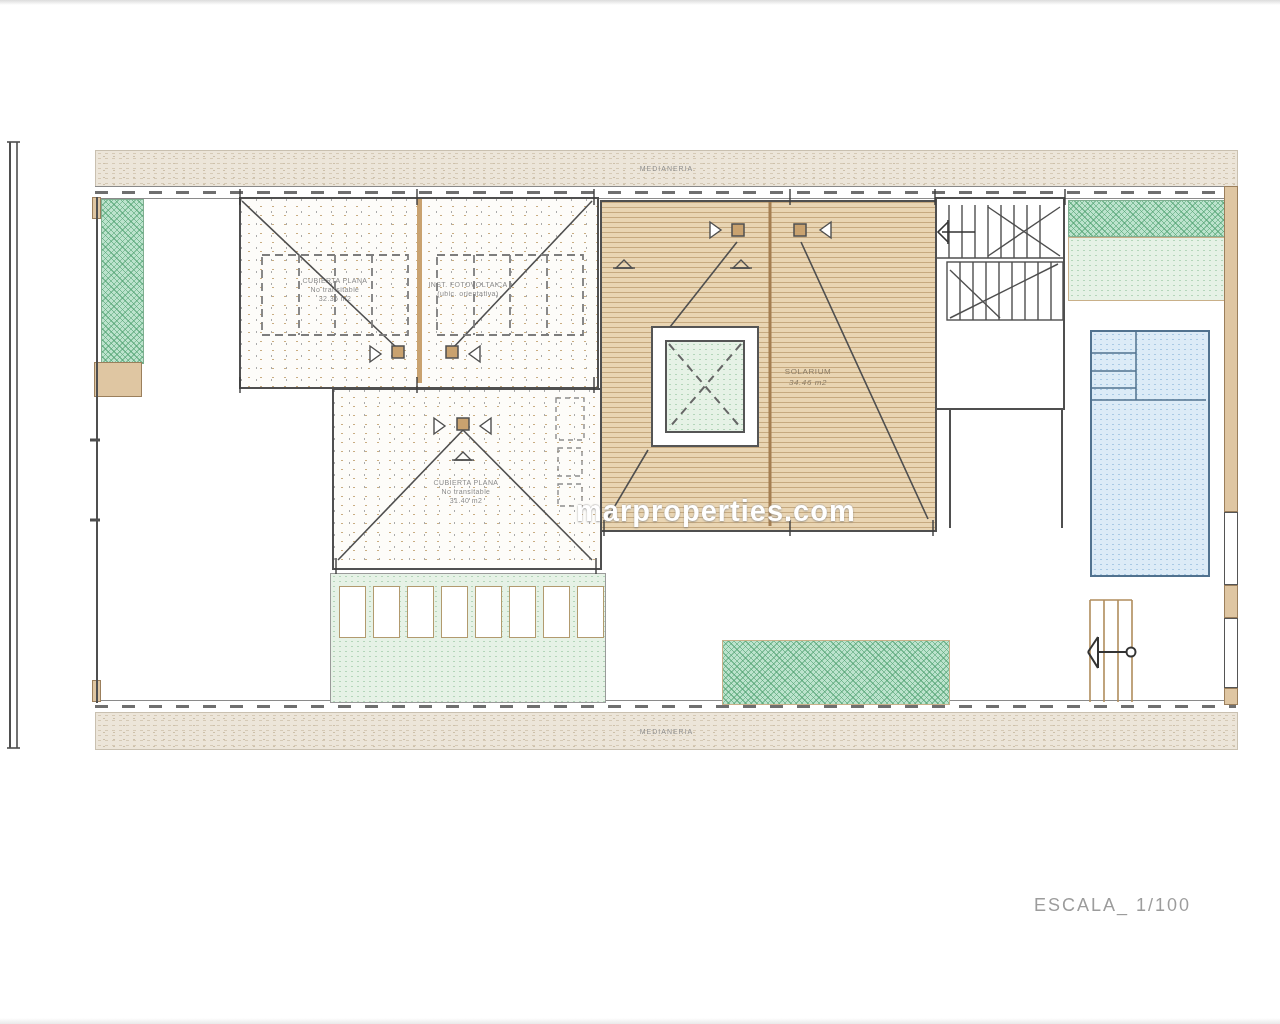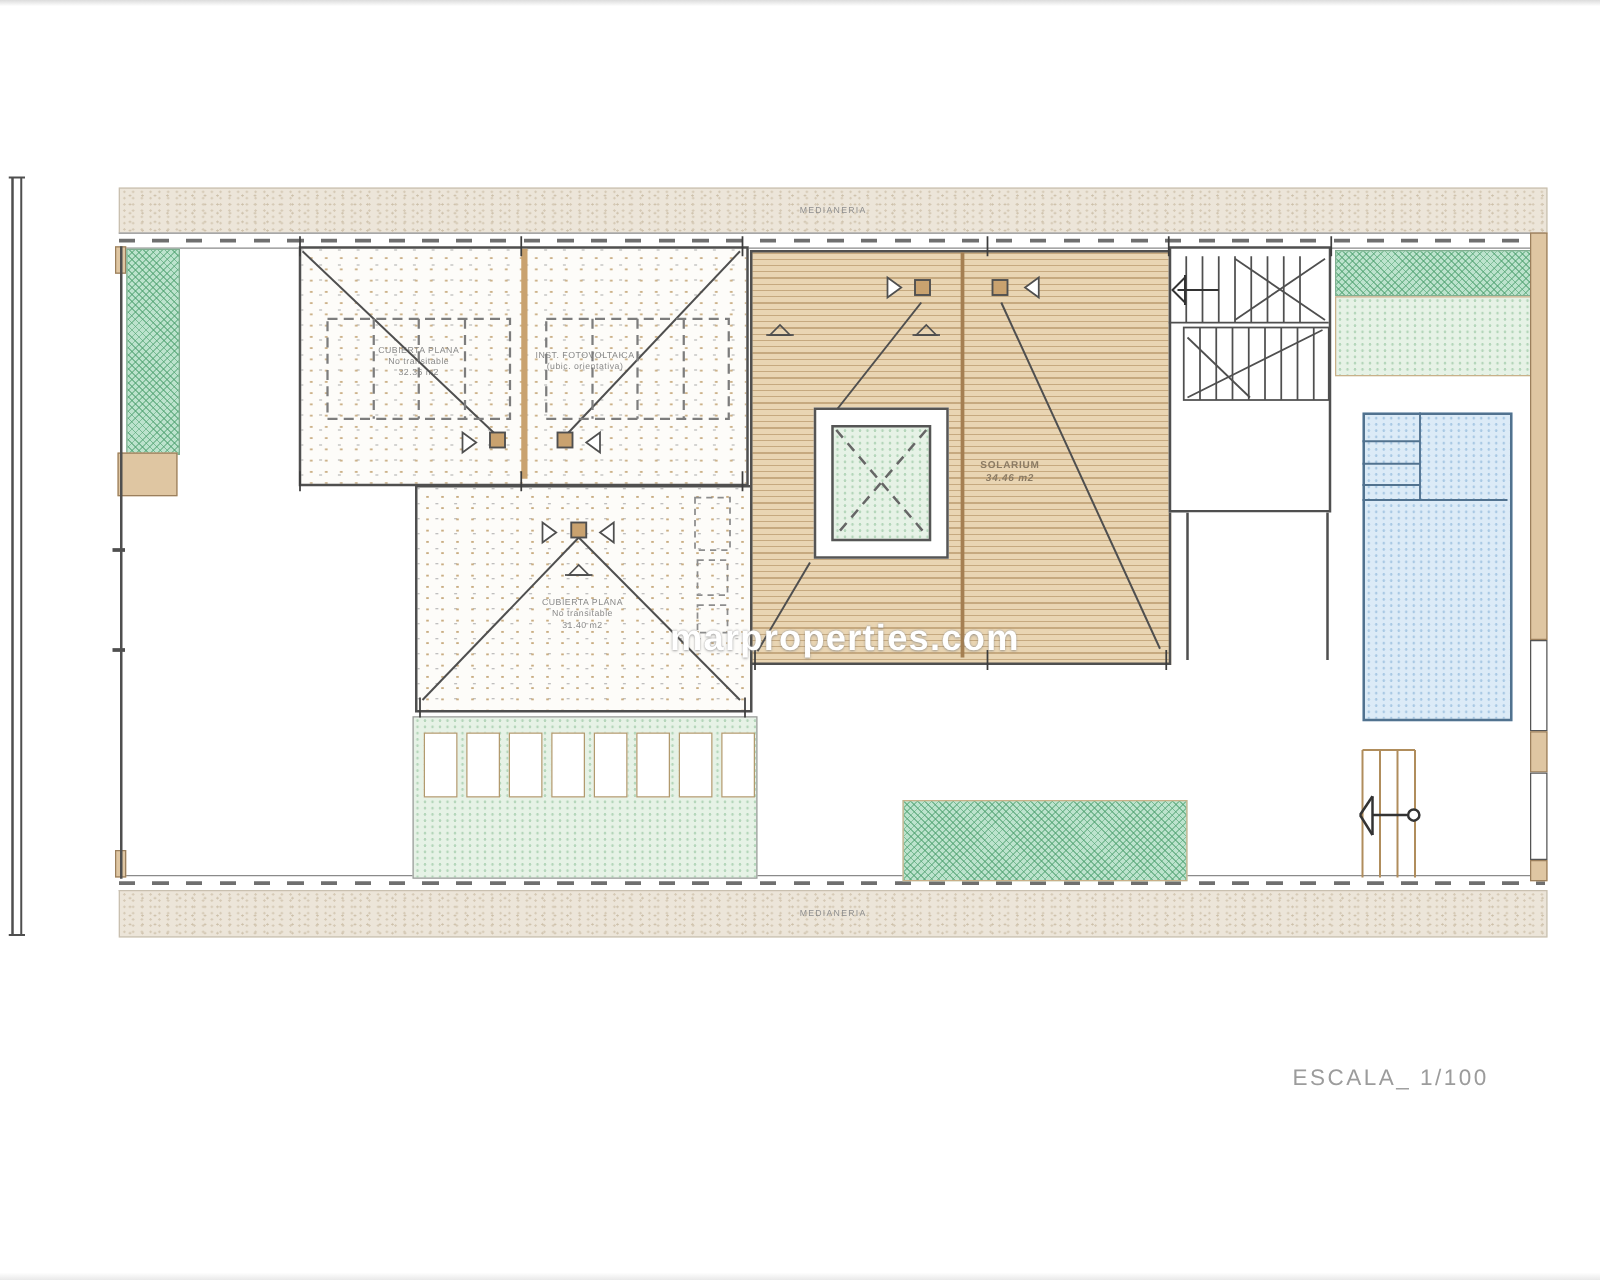--- a/index.html
+++ b/index.html
@@ -32,23 +32,23 @@
     border:1px solid #7fae90;}
   .green-stipple{background-color:#e6f2e6;
     background-image:radial-gradient(#b4d6ba 1px,transparent 1.2px);background-size:6px 5px;}
   .pool{background-color:#dcebf7;background-image:radial-gradient(#a9c9e4 1px,transparent 1.2px);
     background-size:6px 5px;border:2px solid #51728f;}
   .tan-wall{background:#dfc6a2;border:1px solid #9b7f5c;box-sizing:border-box;}
   .white-wall{background:#fff;border:1px solid #555;box-sizing:border-box;}
 
   .roof-label{position:absolute;text-align:center;color:#8a8a8a;font-size:7px;line-height:9px;letter-spacing:.4px;}
   .solarium-label{position:absolute;text-align:center;color:#8b7b64;font-size:8px;line-height:11px;letter-spacing:.6px;}
-  .watermark{position:absolute;left:536px;top:495px;font-size:29px;font-weight:bold;color:#ffffff;
+  .watermark{position:absolute;left:576px;top:495px;font-size:29px;font-weight:bold;color:#ffffff;
     letter-spacing:1px;text-shadow:0 1px 2px rgba(125,125,125,.7),0 -1px 1px rgba(170,170,170,.45);}
-  .scale-label{position:absolute;left:1034px;top:852px;font-size:18px;color:#9c9c9c;letter-spacing:2px;}
+  .scale-label{position:absolute;left:1034px;top:895px;font-size:18px;color:#9c9c9c;letter-spacing:2px;}
   .slat{position:absolute;top:12px;width:27px;height:52px;background:#fff;border:1px solid #b29a6e;box-sizing:border-box;}
   svg{position:absolute;left:0;top:0;}
 </style>
 </head>
 <body>
 
 <div id="canvas">
 
   <div class="abs edge-top"></div>
   <div class="abs edge-bottom"></div>
@@ -83,21 +83,21 @@
   </div>
 
   <div class="abs speckle-roof" style="left:332px;top:388px;width:266px;height:178px;border:2px solid #4f4f4f;"></div>
   <div class="roof-label" style="left:406px;top:478px;width:120px;">
     <div>CUBIERTA PLANA</div>
     <div>No transitable</div>
     <div>31.40 m2</div>
   </div>
 
   <div class="abs deck" style="left:600px;top:200px;width:333px;height:328px;"></div>
-  <div class="solarium-label" style="left:758px;top:366px;width:100px;font-weight:bold;">
+  <div class="solarium-label" style="left:758px;top:366px;width:100px;">
     <div>SOLARIUM</div>
     <div style="font-style:italic;">34.46 m2</div>
   </div>
 
   <div class="abs" style="left:651px;top:326px;width:108px;height:121px;background:#fff;border:2px solid #555;box-sizing:border-box;"></div>
   <div class="abs green-stipple" style="left:665px;top:340px;width:80px;height:93px;border:2px solid #555;box-sizing:border-box;"></div>
 
   <div class="abs" style="left:935px;top:197px;width:130px;height:213px;background:#fff;border:2px solid #4f4f4f;box-sizing:border-box;"></div>
   <div class="abs" style="left:949px;top:410px;width:114px;height:118px;background:#fff;border-left:2px solid #4f4f4f;border-right:2px solid #4f4f4f;box-sizing:border-box;"></div>
 

